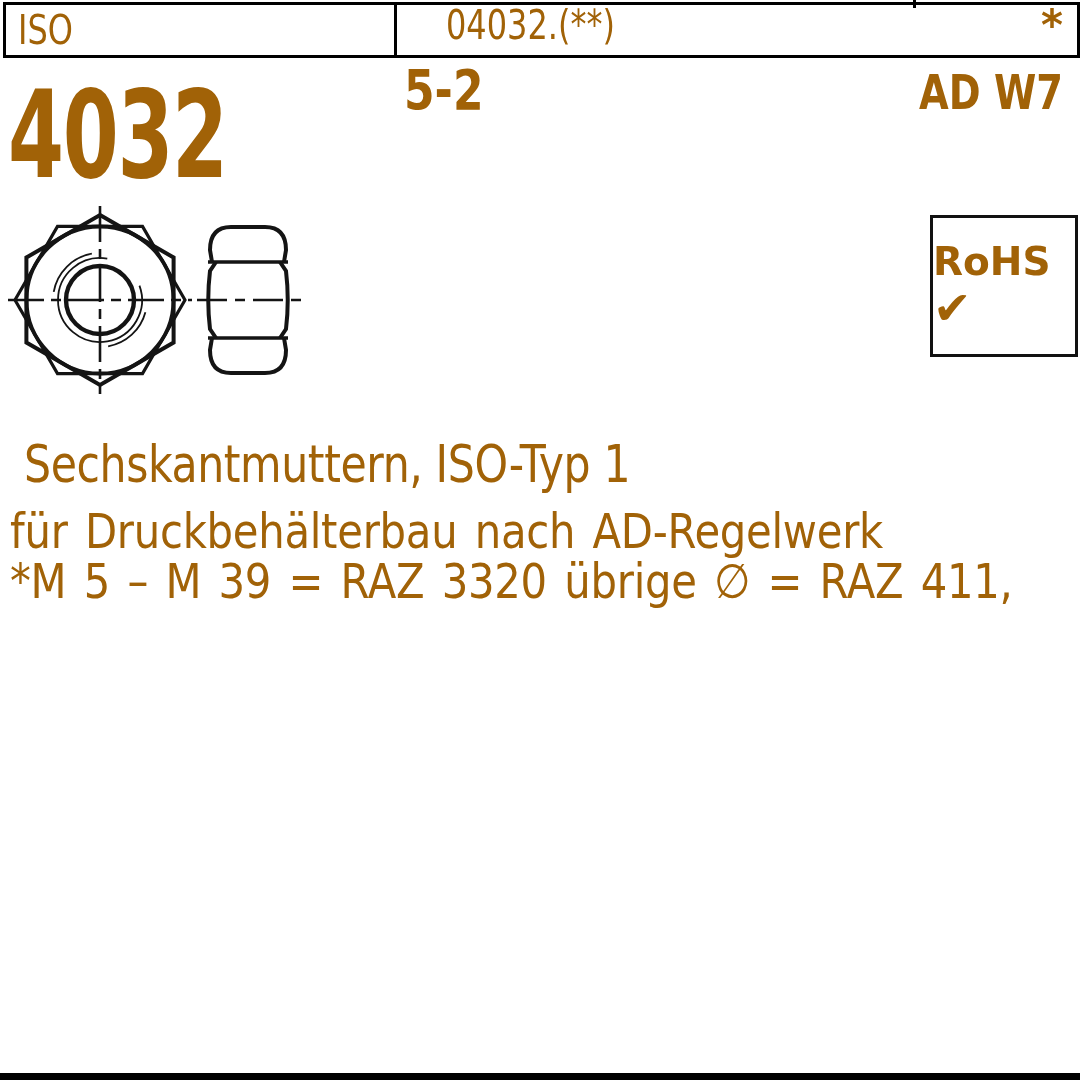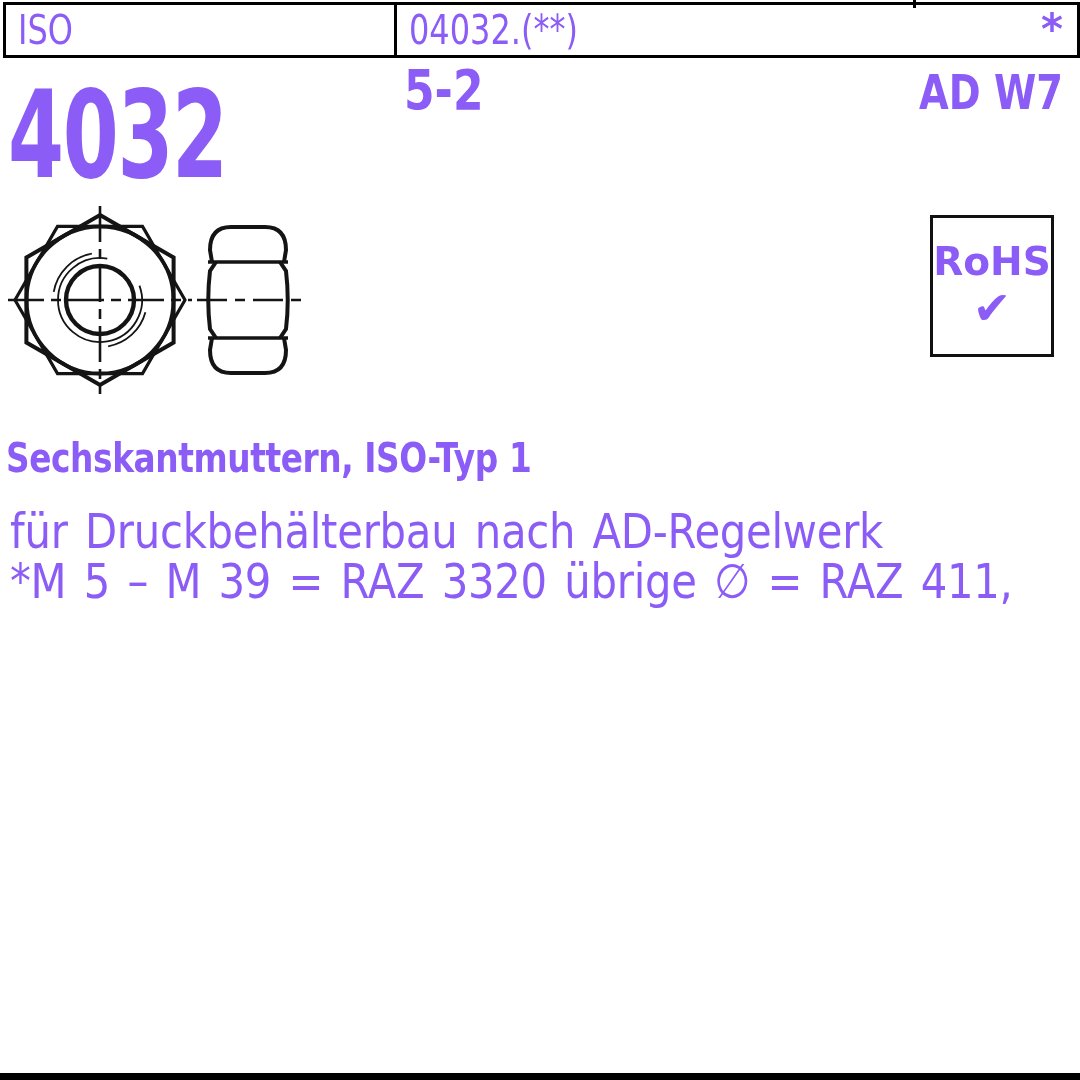--- a/index.html
+++ b/index.html
@@ -1,34 +1,34 @@
 <!DOCTYPE html>
 <html><head>
 <meta charset="utf-8">
 <style>
   html,body{margin:0;padding:0;background:#e8e8e8;}
   #canvas{
     position:relative;width:1080px;height:1080px;background:#ffffff;
-    font-family:"DejaVu Sans",sans-serif;color:#8b5cf6;overflow:hidden;
+    font-family:"DejaVu Sans",sans-serif;color:#a16207;overflow:hidden;
   }
   .abs{position:absolute;}
   .cond{display:inline-block;white-space:nowrap;transform-origin:0 0;}
 
   
   .header-table{
     left:3px;top:2px;width:1071px;height:50px;
     border:3px solid #000;display:flex;box-sizing:content-box;background:#fff;
   }
   .header-cell-left{
     width:391px;border-right:3px solid #000;display:flex;align-items:center;
     padding-left:12px;box-sizing:border-box;
   }
   .header-cell-right{
-    flex:1;display:flex;align-items:center;
-    padding-left:12px;padding-right:14px;box-sizing:border-box;
+    flex:1;display:flex;
+    padding-left:12px;padding-right:14px;box-sizing:border-box;margin-left:37px;
   }
   .header-text{font-size:40px;line-height:1;transform:scaleX(0.80);transform-origin:0 50%;}
   .header-asterisk{margin-left:auto;font-size:42px;font-weight:700;line-height:1;}
   .table-tick{left:913px;top:0;width:3px;height:8px;background:#000;}
 
   
   .standard-number{
     left:8px;top:74px;font-size:122px;font-weight:700;line-height:1;
     letter-spacing:-2px;transform:scaleX(0.66);transform-origin:0 0;
   }
@@ -42,29 +42,29 @@
   }
 
   
   .drawing{left:0;top:193px;}
   .drawing path,.drawing polygon,.drawing circle,.drawing line{
     fill:none;stroke:#141414;
   }
 
   
   .rohs-box{
-    left:930px;top:215px;width:124px;height:142px;border:3px solid #111;
-    box-sizing:border-box;text-align:center;
+    left:930px;top:215px;width:148px;height:142px;border:3px solid #111;
+    box-sizing:border-box;text-align:left;
   }
   .rohs-label{margin-top:24px;font-size:39px;font-weight:700;line-height:1;letter-spacing:0px;}
   .rohs-check{font-size:46px;font-weight:700;line-height:1;margin-top:4px;}
 
   
   .product-title{
-    left:6px;top:438px;font-size:40px;font-weight:700;line-height:1;
+    left:24px;top:438px;font-size:52px;font-weight:400;line-height:1;
     letter-spacing:-0.5px;
   }
   .product-title .cond{transform:scaleX(0.82);}
   .description{left:10px;top:506px;font-size:48px;line-height:50px;}
   .description .line{height:50px;}
   .description .cond{transform:scaleX(0.87);word-spacing:5px;letter-spacing:-0.3px;}
 
   
   .bottom-bar{left:0;top:1073px;width:1080px;height:7px;background:#000;}
 </style>

